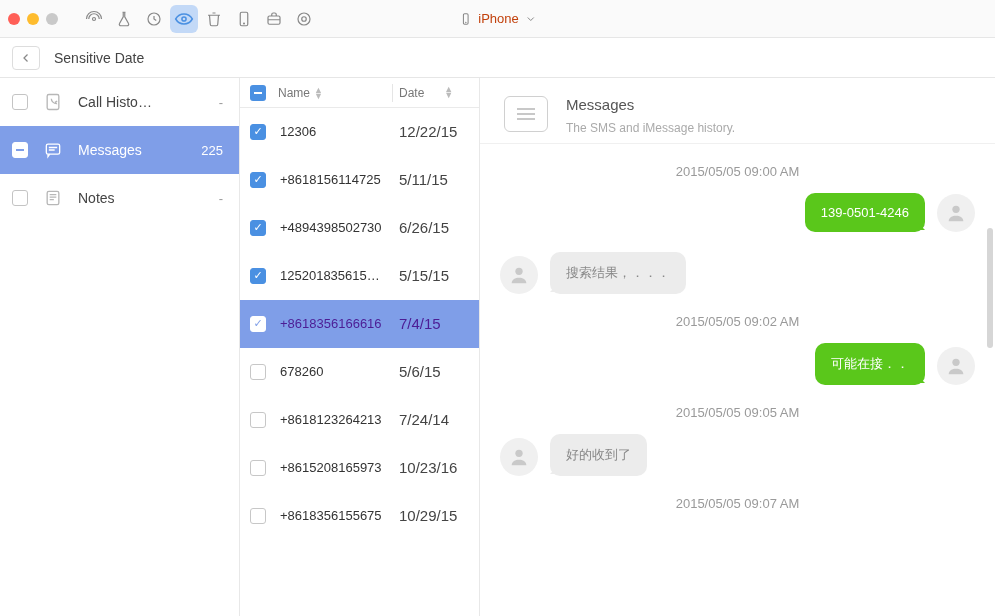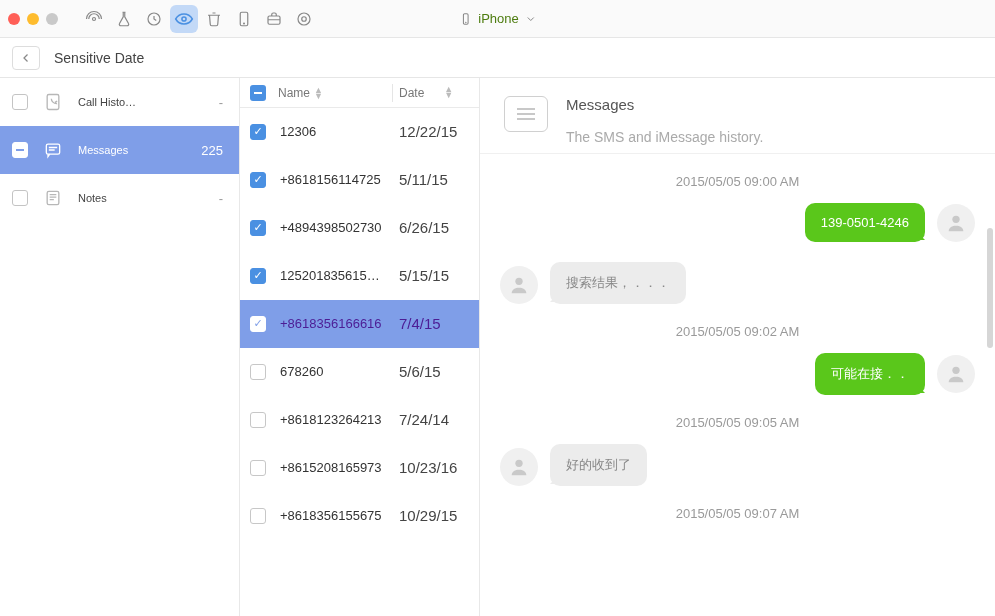--- a/index.html
+++ b/index.html
@@ -28,21 +28,21 @@
 .tl.g { background: #c9c9c9; }
 .toolicons { display: flex; gap: 2px; }
 .toolicon {
   width: 28px; height: 28px;
   display: flex; align-items: center; justify-content: center;
   color: #888;
 }
 .toolicon.active { background: #c3d9f7; border-radius: 6px; color: #4a90e2; }
 .device-sel {
   position: absolute; left: 50%; transform: translateX(-50%);
-  display: flex; align-items: center; gap: 6px; color: #4d7c0f;
+  display: flex; align-items: center; gap: 6px; color: #c2410c;
 }
 .subheader {
   height: 40px; display: flex; align-items: center; gap: 14px;
   padding: 0 12px; border-bottom: 1px solid #e6e6e6;
 }
 .backbtn {
   width: 28px; height: 24px; border: 1px solid #ddd; border-radius: 4px;
   display: flex; align-items: center; justify-content: center; color: #888; background:#fff;
 }
 .subtitle { font-size: 14px; color: #444; }
@@ -54,21 +54,21 @@
 }
 .srow .chk {
   width: 16px; height: 16px; border: 1.5px solid #c4c4c4; border-radius: 3px; background:#fff;
 }
 .srow .chk.minus {
   background: #fff; border-color: #c4c4c4; display:flex; align-items:center; justify-content:center;
 }
 .srow .chk.minus::after{ content:""; width:8px; height:2px; background:#c4c4c4; }
 .srow .sicon { width: 22px; display:flex; justify-content:center; color: #b7b7b7; }
 .srow .sicon svg { width:20px; height:20px; }
-.srow .lbl { flex: 1; font-size: 11px; color: #444; white-space: nowrap; overflow:hidden; text-overflow:ellipsis; }
+.srow .lbl { flex: 1; font-size: 14px; color: #444; white-space: nowrap; overflow:hidden; text-overflow:ellipsis; }
 .srow .cnt { color: #999; font-size: 13px; padding-right: 4px; }
 .srow.selected { background: #7f9ee8; }
 .srow.selected .lbl, .srow.selected .cnt { color: #fff; }
 .srow.selected .sicon { color: #fff; }
 .srow.selected .chk { border-color:#fff; background:#fff; }
 .srow.selected .chk.minus::after{ background:#7f9ee8; }
 
 .middle { width: 240px; border-right: 1px solid #e8e8e8; display:flex; flex-direction:column; }
 .tableheader {
   height: 30px; display: flex; align-items: center; border-bottom: 1px solid #eaeaea;
@@ -100,26 +100,26 @@
 
 .rightpane { flex:1; display:flex; flex-direction:column; overflow:hidden; position:relative; }
 .rhead { padding: 18px 16px 8px 24px; display:flex; gap: 18px; align-items:flex-start; border-bottom:1px solid #f0f0f0; }
 .rhead-icon {
   width: 44px; height: 36px; border:1.5px solid #d0d0d0; border-radius:6px;
   display:flex; align-items:center; justify-content:center;
 }
 .rhead-icon .lines { display:flex; flex-direction:column; gap:3px; }
 .rhead-icon .lines span { display:block; width:18px; height:2px; background:#c8c8c8; }
 .rtitle { font-size:15px; color:#555; }
-.rsub { font-size:14px; color:#aaa; margin-top:16px; }
+.rsub { font-size:12px; color:#aaa; margin-top:8px; }
 
 .chat { flex:1; overflow-y:auto; padding: 14px 20px 14px 20px; position:relative; }
 .ts { text-align:center; color:#9a9a9a; font-size:13px; margin: 6px 0 14px; }
 .msg { display:flex; align-items:flex-end; margin-bottom: 20px; }
-.msg.sent { justify-content:flex-end;align-items:center; }
+.msg.sent { justify-content:flex-end; }
 .avatar {
   width:38px; height:38px; border-radius:50%; background:#f0f0f0;
   display:flex; align-items:center; justify-content:center; flex-shrink:0;
 }
 .avatar svg{ width:22px; height:22px; color:#c9c9c9; }
 .bubble {
   max-width: 220px; padding: 12px 16px; border-radius: 10px; font-size:13px;
   position:relative; margin: 0 12px;
 }
 .bubble.sent { background:#5ac71b; color:#fff; }

